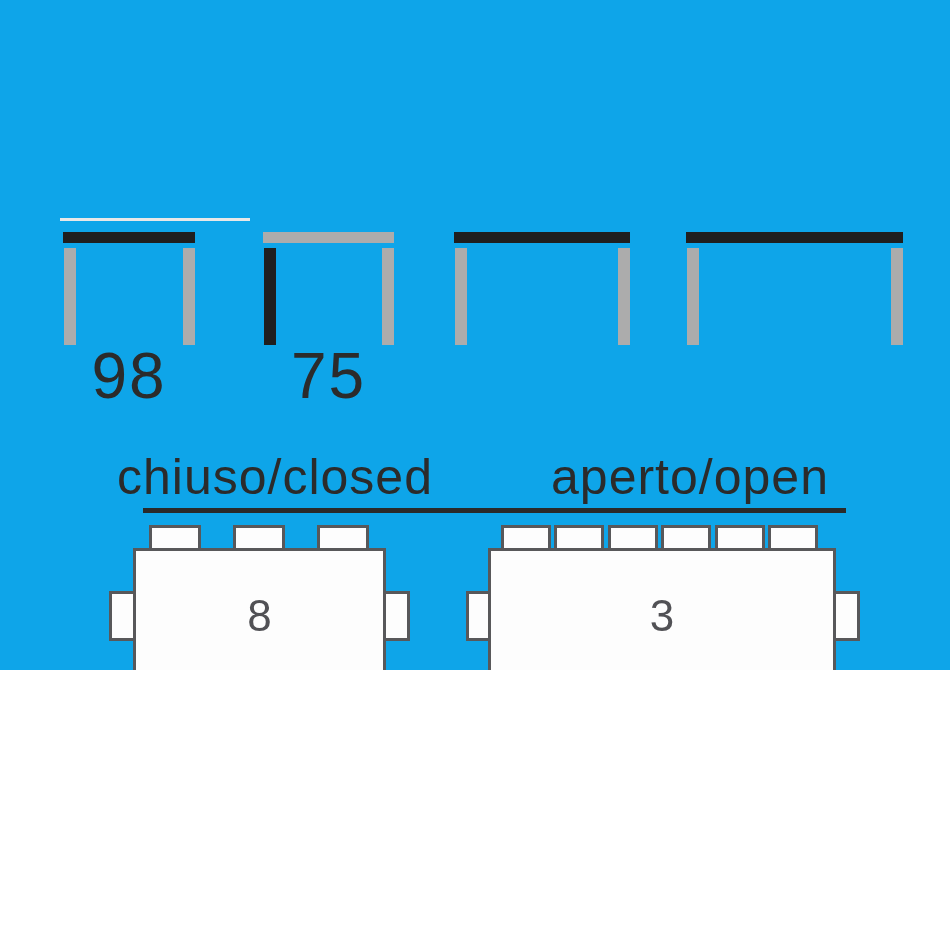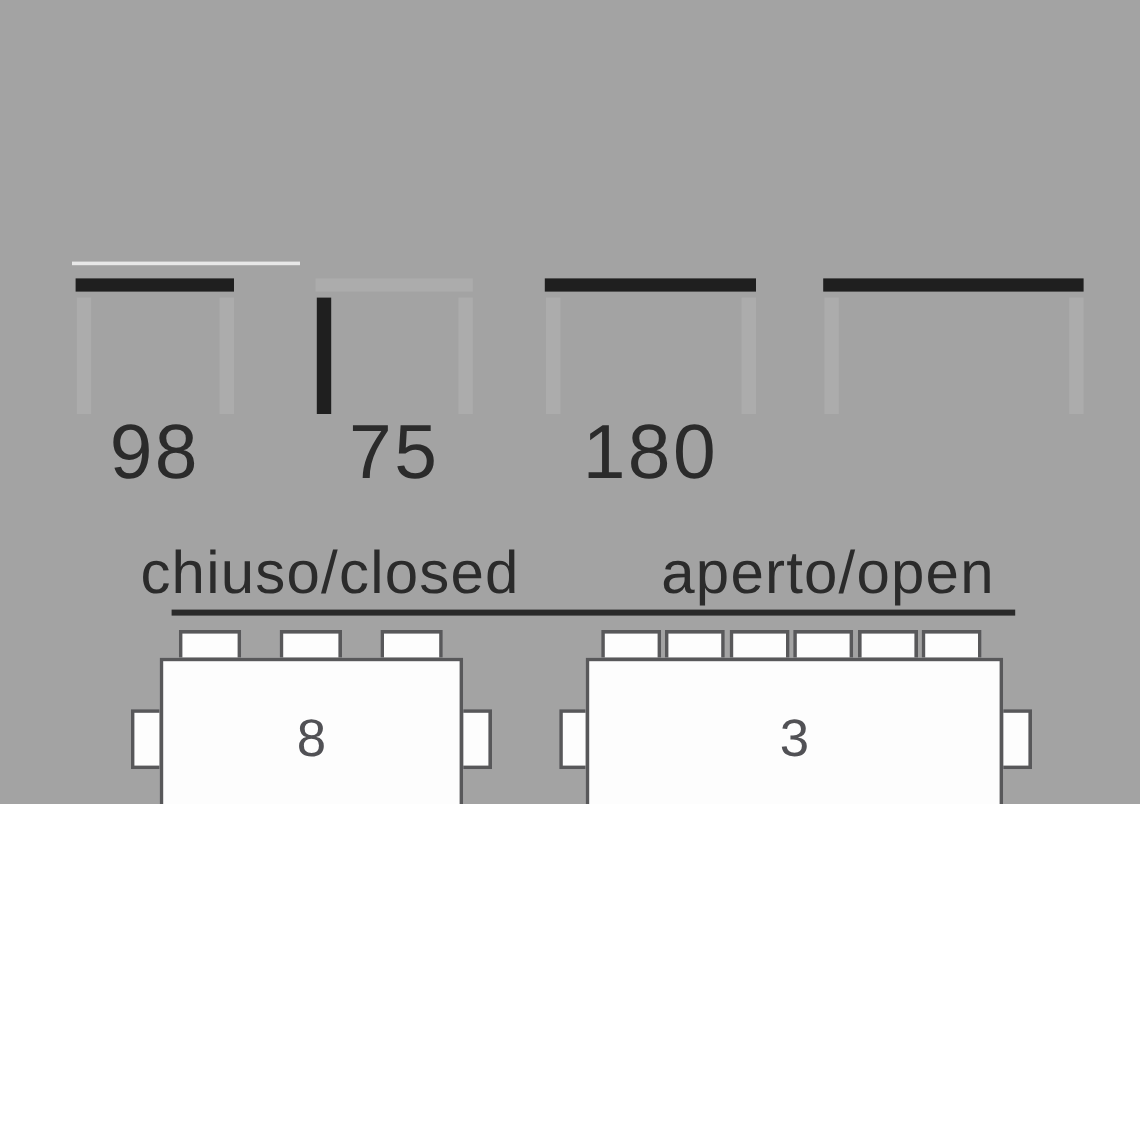--- a/index.html
+++ b/index.html
@@ -1,21 +1,21 @@
 <!DOCTYPE html>
 <html><head>
 <meta charset="utf-8">
 <style>
   * { box-sizing: border-box; margin: 0; padding: 0; }
   html, body { background: #ffffff; }
   .canvas {
     position: relative;
     width: 950px;
     height: 670px;
-    background: #a3a3a3;
+    background: #0ea5e9;
     font-family: "Liberation Sans", sans-serif;
     overflow: hidden;
     margin: 0 auto;
   }
 
   
   .sv { position: absolute; top: 232px; height: 190px; }
   #sv-0 { left: 63px;  width: 132px; }
   #sv-1 { left: 263px; width: 131px; }
   #sv-2 { left: 454px; width: 176px; }
@@ -111,21 +111,20 @@
     <div class="top-bar" data-color="gray"></div>
     <div class="leg leg-l" data-color="black"></div>
     <div class="leg leg-r" data-color="gray"></div>
     <div class="dim">75</div>
   </div>
 
   <div class="sv" id="sv-2">
     <div class="top-bar" data-color="black"></div>
     <div class="leg leg-l" data-color="gray"></div>
     <div class="leg leg-r" data-color="gray"></div>
-    <div class="dim">180</div>
   </div>
 
   <div class="sv" id="sv-3">
     <div class="top-bar" data-color="black"></div>
     <div class="leg leg-l" data-color="gray"></div>
     <div class="leg leg-r" data-color="gray"></div>
   </div>
 
   <div class="heading" id="heading-closed">chiuso/closed</div>
   <div class="heading" id="heading-open">aperto/open</div>

